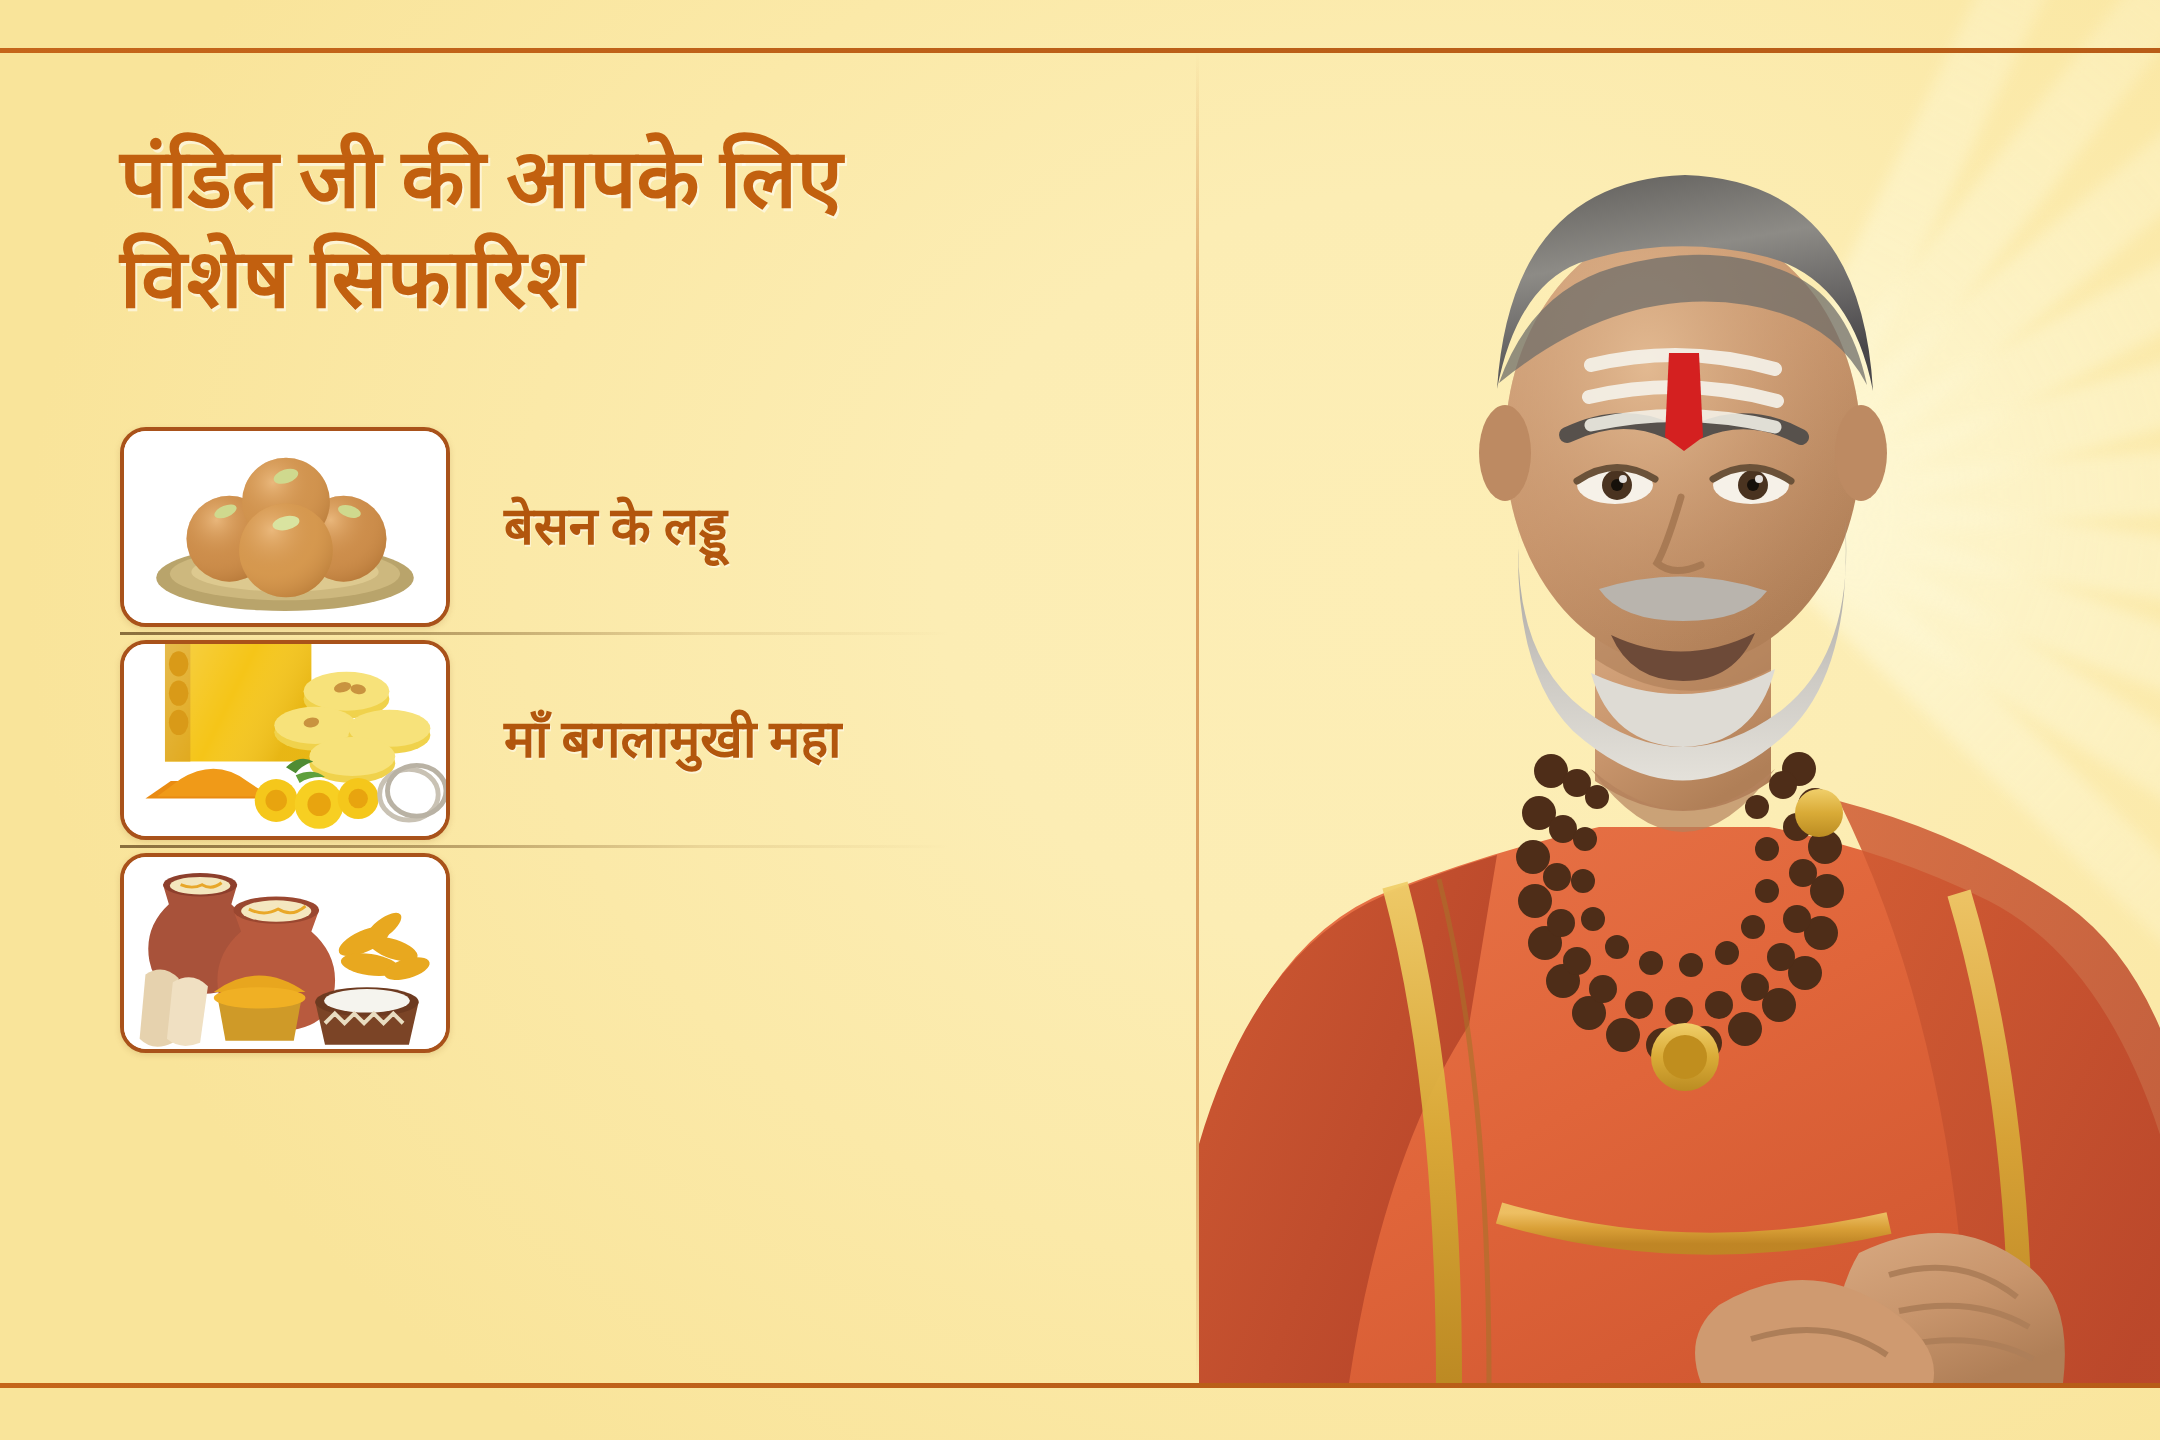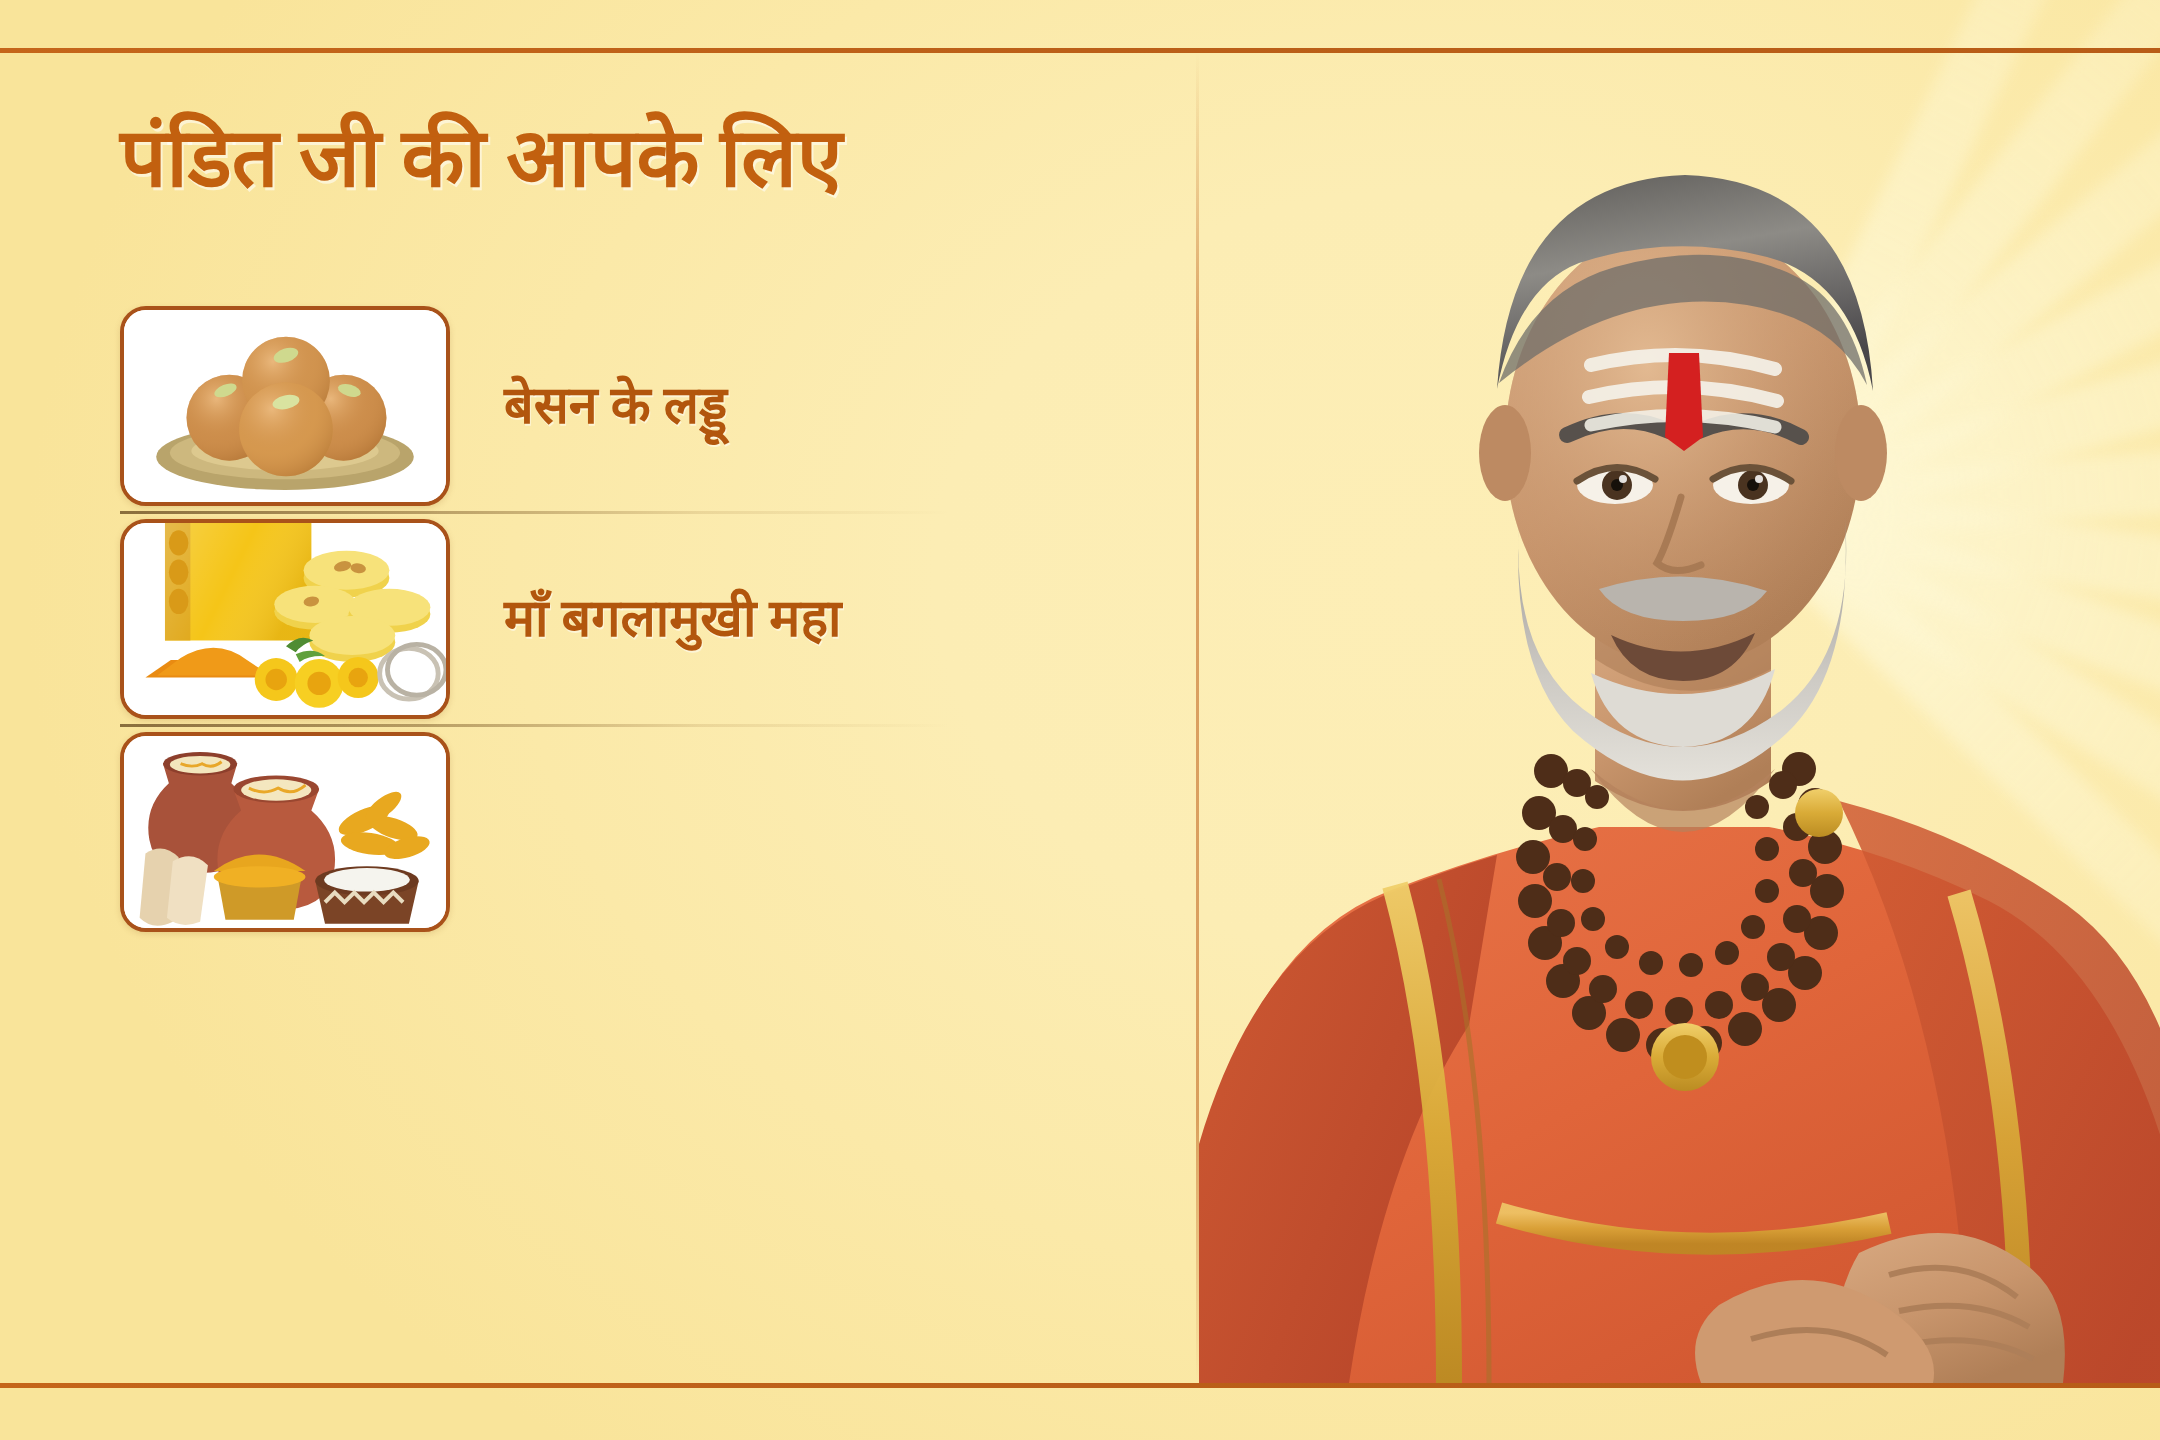--- a/index.html
+++ b/index.html
@@ -45,21 +45,21 @@
 
   
   .panel-divider {
     position:absolute; left:1196px; top:53px;
     width:3px; height:1330px;
     background:linear-gradient(180deg, rgba(190,96,26,0) 0%, rgba(190,96,26,.55) 22%, rgba(190,96,26,.55) 80%, rgba(190,96,26,0) 100%);
   }
 
   
   .left {
-    position:absolute; left:0; top:39px;
+    position:absolute; left:0; top:60px;
     width:1196px; height:1330px;
     padding:70px 12px 0 120px;
   }
 
   .title {
     color:#c2600f;
     font-family:"Liberation Serif", serif;
     font-weight:700;
     font-size:82px;
     line-height:1.22;
@@ -130,20 +130,21 @@
   </div>
 
   <div class="rule-top"></div>
   <div class="rule-bottom"></div>
   <div class="panel-divider"></div>
 
   <div class="left">
 
     <h1 class="title">
       <span class="title-line">पंडित जी की आपके लिए</span>
+      <span class="title-line">विशेष सिफारिश</span>
     </h1>
 
     <div class="items">
 
       <div class="item">
         <div class="thumb">
           <svg viewBox="0 0 330 200" preserveAspectRatio="xMidYMid slice" aria-hidden="true">
             <rect x="0" y="0" width="330" height="200" fill="#ffffff"></rect>
             <ellipse cx="165" cy="152" rx="132" ry="34" fill="#b9a46b"></ellipse>
             <ellipse cx="165" cy="148" rx="118" ry="27" fill="#cdb87e"></ellipse>

